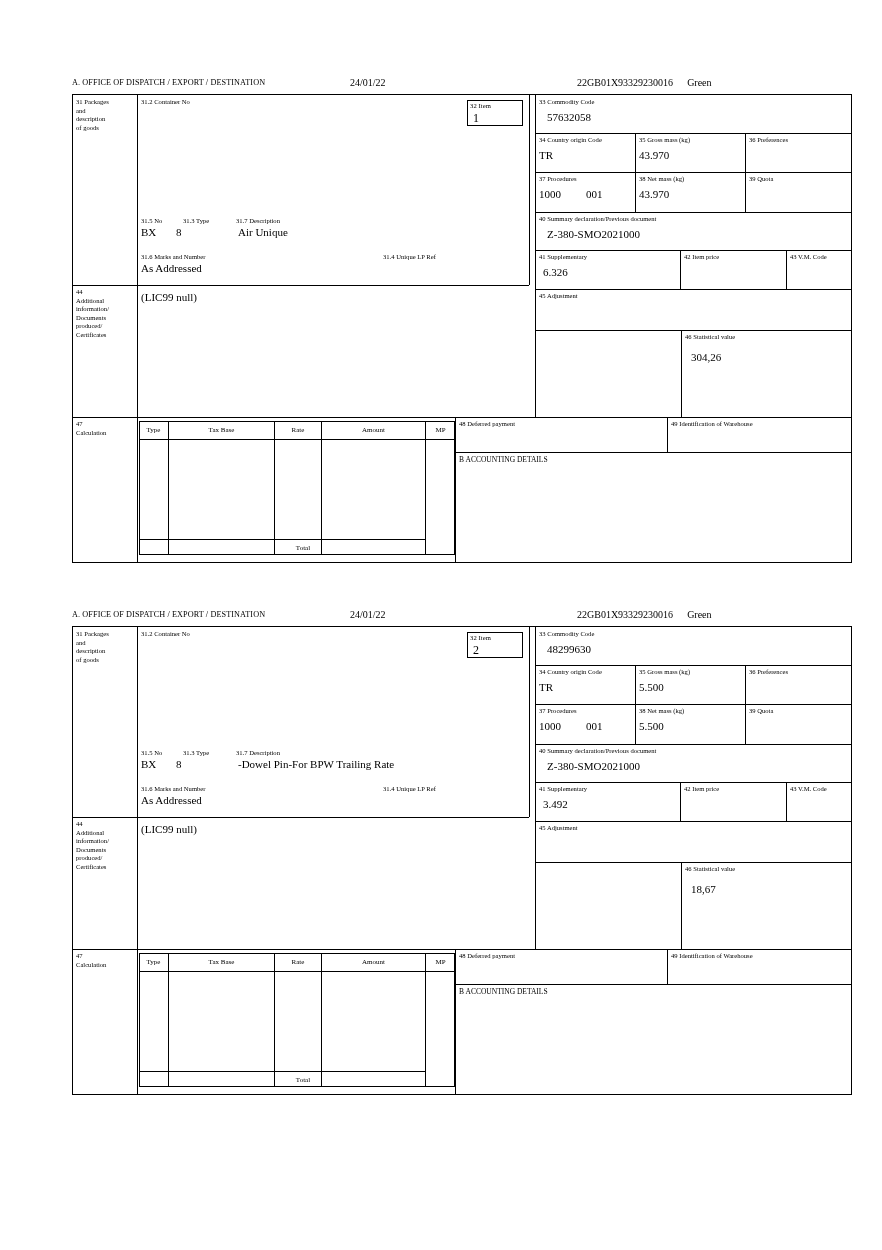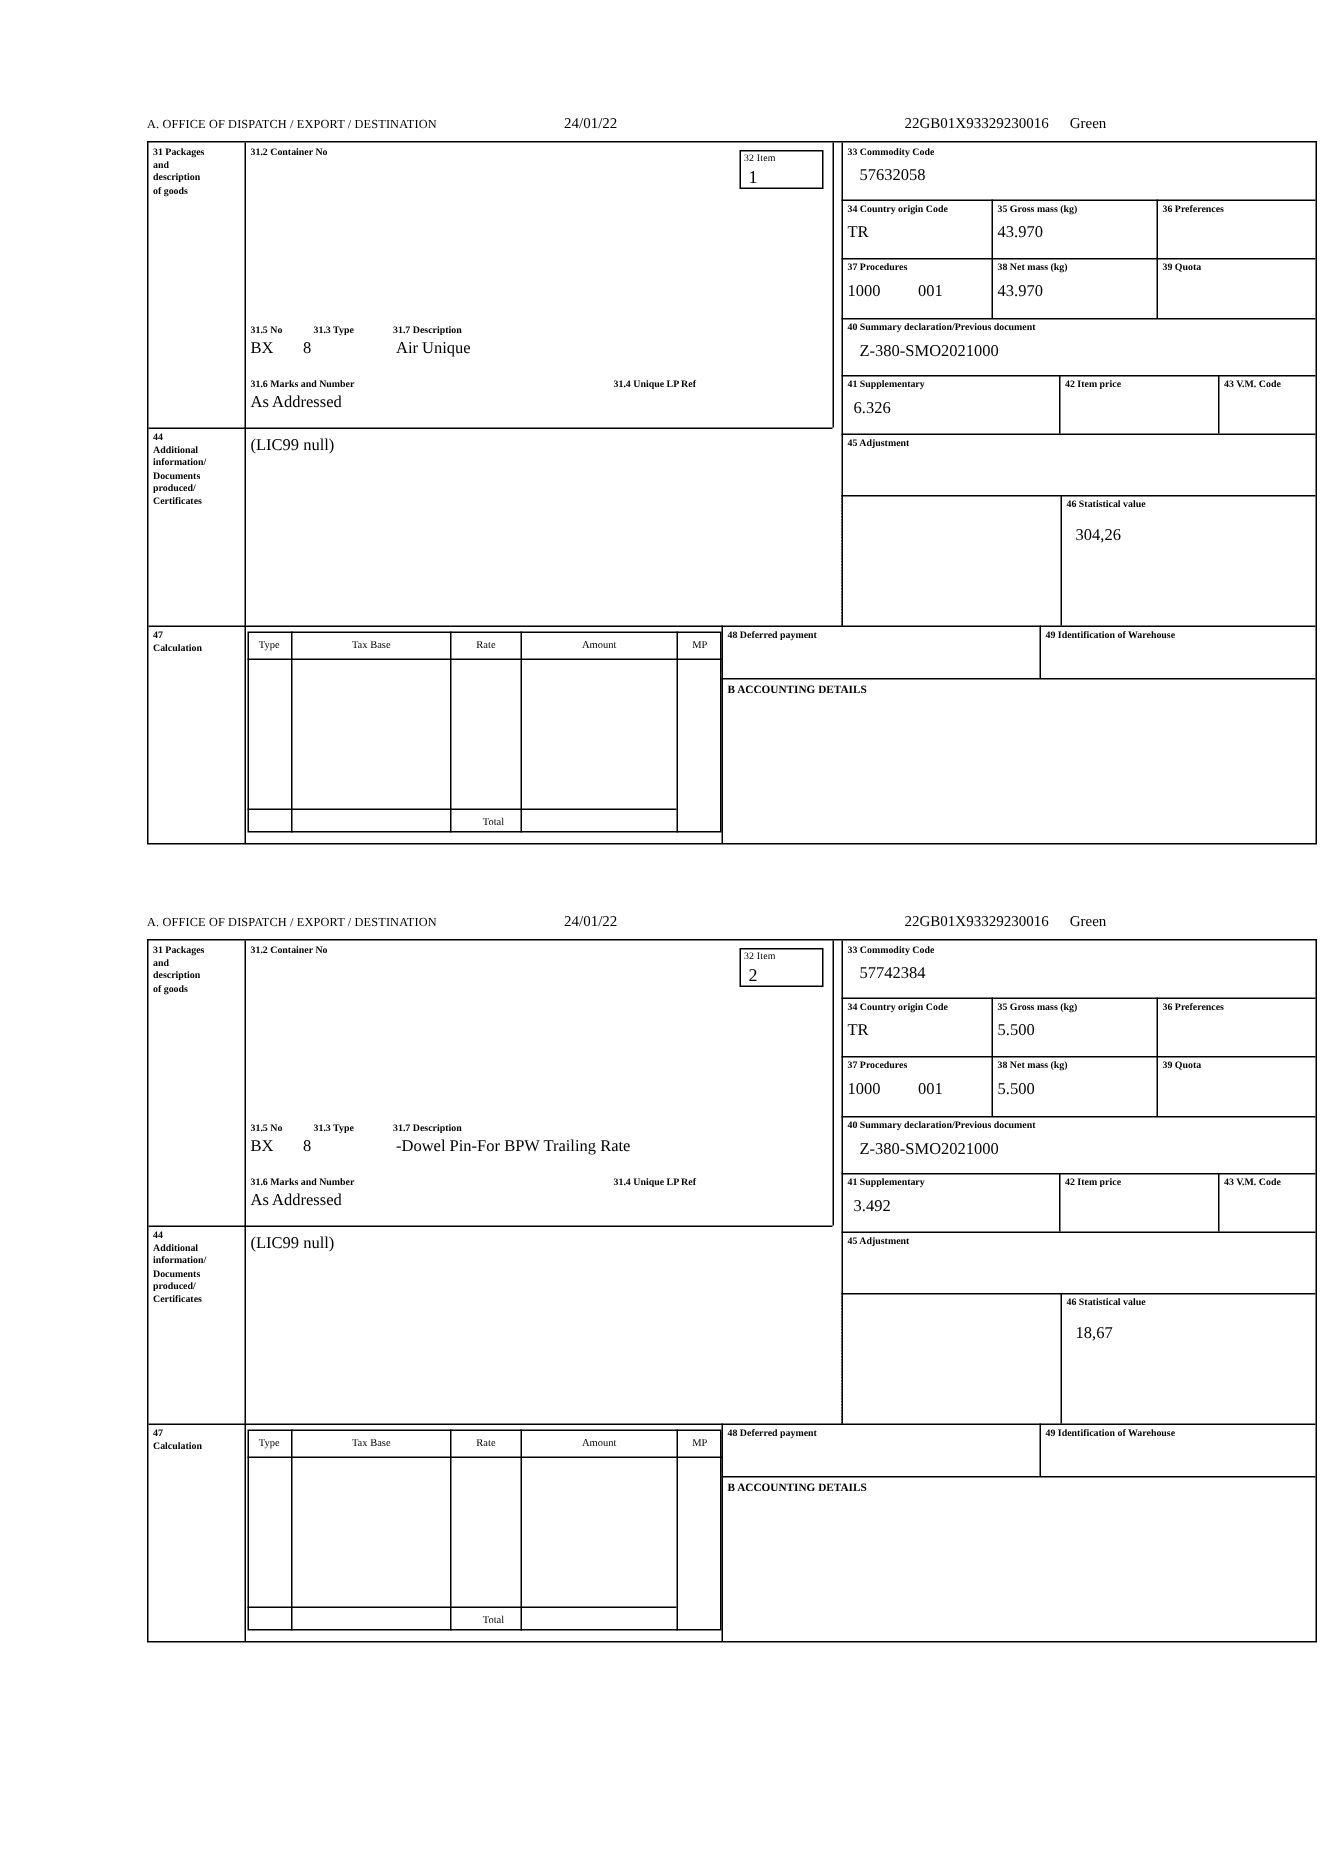--- a/index.html
+++ b/index.html
@@ -14,21 +14,21 @@
     color: #000000;
     position: relative;
   }
   .page {
     position: relative;
     width: 882px;
     height: 1250px;
   }
   .form {
     position: absolute;
-    left: 98px;
+    left: 72px;
     width: 780px;
   }
   .form.first { top: 78px; }
   .form.second { top: 610px; }
 
   
   .hdr {
     position: relative;
     height: 16px;
     font-size: 8.5px;
@@ -69,21 +69,21 @@
     position: absolute;
     box-sizing: border-box;
   }
   .lbl {
     font-size: 6.6px;
     line-height: 8.5px;
     letter-spacing: 0.1px;
   }
   .lbl-b {
     font-size: 6.6px;
-    font-weight: bold;
+    font-weight: normal;
     line-height: 8.5px;
   }
   .val {
     font-size: 11px;
     line-height: 13px;
   }
   .val-s {
     font-size: 10px;
     line-height: 12px;
   }
@@ -304,21 +304,21 @@
       <div class="c" style="left:456px; top:0px; width:1px; height:190px; background:#000;"></div>
 
       <div class="itembox" style="left:394px; top:5px;">
         <div class="lbl">32 Item</div>
         <div class="num">2</div>
       </div>
 
       <div class="c" style="left:462px; top:0px; width:1px; height:322px; background:#000;"></div>
 
       <div class="c lbl-b" style="left:466px; top:3px;">33 Commodity Code</div>
-      <div class="c val" style="left:474px; top:16px;">57742384</div>
+      <div class="c val" style="left:474px; top:16px;">48299630</div>
       <div class="c" style="left:462px; top:38px; width:316px; height:1px; background:#000;"></div>
 
       <div class="c lbl-b" style="left:466px; top:41px;">34 Country origin Code</div>
       <div class="c val" style="left:466px; top:54px;">TR</div>
       <div class="c" style="left:562px; top:38px; width:1px; height:39px; background:#000;"></div>
       <div class="c lbl-b" style="left:566px; top:41px;">35 Gross mass (kg)</div>
       <div class="c val" style="left:566px; top:54px;">5.500</div>
       <div class="c" style="left:672px; top:38px; width:1px; height:39px; background:#000;"></div>
       <div class="c lbl-b" style="left:676px; top:41px;">36 Preferences</div>
       <div class="c val" style="left:676px; top:54px;"></div>

